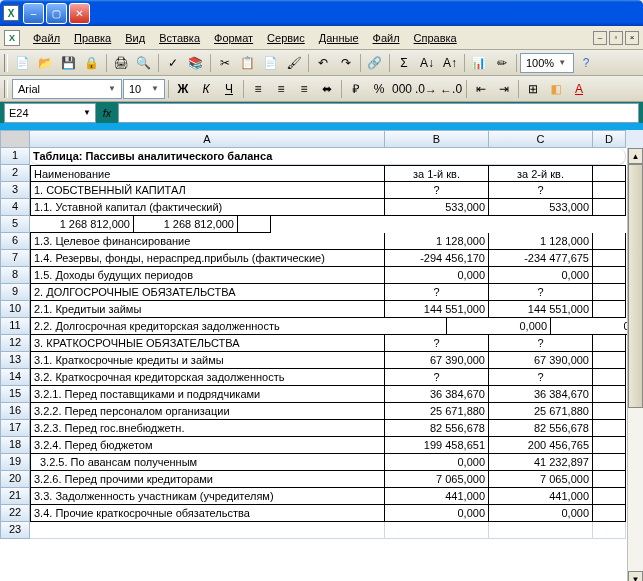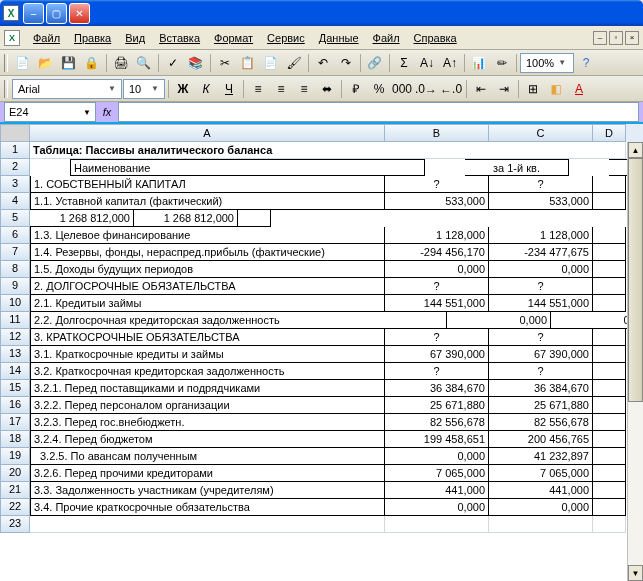--- a/index.html
+++ b/index.html
@@ -24,39 +24,39 @@
 
 
 .toolbar { height: 26px; background: linear-gradient(to bottom, #efeee6, #dcd8c6); display: flex; align-items: center; padding: 0 4px; border-bottom: 1px solid #aca899; gap: 1px; }
 .tb-handle { width: 4px; height: 18px; border-left: 1px solid #888; border-right: 1px solid #fff; margin-right: 3px; }
 .tb-btn { min-width: 22px; height: 22px; display: flex; align-items: center; justify-content: center; border: 1px solid transparent; border-radius: 2px; font-size: 12px; cursor: default; }
 .tb-sep { width: 1px; height: 18px; background: #aca899; margin: 0 2px; }
 .tb-combo { height: 20px; border: 1px solid #7f9db9; background: #fff; display: flex; align-items: center; padding: 0 5px; font-size: 11px; }
 .tb-combo .dd { margin-left: 4px; font-size: 8px; color: #555; }
 
 
-.formula-bar { height: 22px; background: #c4b5fd; display: flex; align-items: center; border-bottom: 2px solid #0ea5e9; }
+.formula-bar { height: 28px; background: #0f766e; display: flex; align-items: center; border-bottom: 7px solid #0ea5e9; }
 .name-box { width: 92px; height: 20px; border: 1px solid #7f9db9; background: #fff; display: flex; align-items: center; padding: 0 4px; margin-left: 4px; }
 .name-box .cell-ref { flex: 1; font-size: 11px; }
 .name-box .dd { font-size: 8px; }
 .fx-label { width: 22px; text-align: center; font-style: italic; font-size: 11px; }
 .formula-input { flex: 1; height: 20px; border: 1px solid #7f9db9; background: #fff; margin-right: 4px; padding: 0 4px; }
 
 
 .grid-wrap { position: relative; height: 457px; background: #fff; overflow: hidden; }
 .col-headers { display: flex; height: 18px; background: #e4ecf7; position: sticky; top: 0; }
 .corner { width: 30px; background: #d6d6d6; border: 1px solid #9eb6ce; border-right: 1px solid #9eb6ce; }
 .col-h { border: 1px solid #9eb6ce; border-left: none; text-align: center; line-height: 16px; background: linear-gradient(to bottom,#f6f9fd,#d5e4f2); font-size: 11px; }
 .rows { overflow: hidden; }
 .row-line { display: flex; height: 17px; }
 .row-h { width: 30px; background: linear-gradient(to bottom,#f6f9fd,#d5e4f2); border: 1px solid #9eb6ce; border-top: none; text-align: center; line-height: 15px; font-size: 11px; flex-shrink: 0; }
 .cell { border-right: 1px solid #d0d7e5; border-bottom: 1px solid #d0d7e5; line-height: 16px; padding: 0 3px; overflow: hidden; white-space: nowrap; font-family: Arial,sans-serif; font-size: 11px; flex-shrink: 0; }
 .cell.b-all { border: 1px solid #000; border-top: none; border-left: none; }
 .cell.b-left { border-left: 1px solid #000; }
-.cell.b-top { border-top: 1px solid #000; margin-left: 40px; }
+.cell.b-top { border-top: 1px solid #000; }
 .cell.bold { font-weight: bold; }
 .cell.center { text-align: center; }
 .cell.right { text-align: right; }
 
 
 .vscroll { position: absolute; right: 0; top: 18px; bottom: 0; width: 16px; background: #ece9d8; border-left: 1px solid #c0c0c0; display: flex; flex-direction: column; }
 .vscroll .arr { height: 16px; background: #ece9d8; border: 1px solid #888; display:flex;align-items:center;justify-content:center;font-size:8px; }
 .vscroll .track { flex: 1; background: #f4f3ee; position: relative; }
 .vscroll .thumb { position: absolute; top: 0; left: 0; right: 0; height: 60%; background: linear-gradient(to right,#eae7d7,#d5d0b8); border: 1px solid #888; }
 </style>
@@ -184,21 +184,21 @@
     <div id="colhdrs" style="display: flex;">
         <div class="col-h" style="width: 355px;">A</div>
         <div class="col-h" style="width: 104px;">B</div>
         <div class="col-h" style="width: 104px;">C</div>
         <div class="col-h" style="width: 33px;">D</div>
       </div>
   </div>
   <div class="rows" id="rows">
       <div class="row-line">
         <div class="row-h">1</div>
-        <div class="cell bold" style="width: 596px;">Таблица: Пассивы аналитического баланса</div>
+        <div class="cell bold" style="width: 596px; border-radius: 8px;">Таблица: Пассивы аналитического баланса</div>
       </div>
       <div class="row-line">
         <div class="row-h">2</div>
         <div class="cell b-all b-left b-top" style="width: 355px;">Наименование</div>
         <div class="cell b-all b-top center" style="width: 104px;">за 1-й кв.</div>
         <div class="cell b-all b-top center" style="width: 104px;">за 2-й кв.</div>
         <div class="cell b-all b-top" style="width: 33px;"></div>
       </div>
       <div class="row-line">
         <div class="row-h">3</div>

